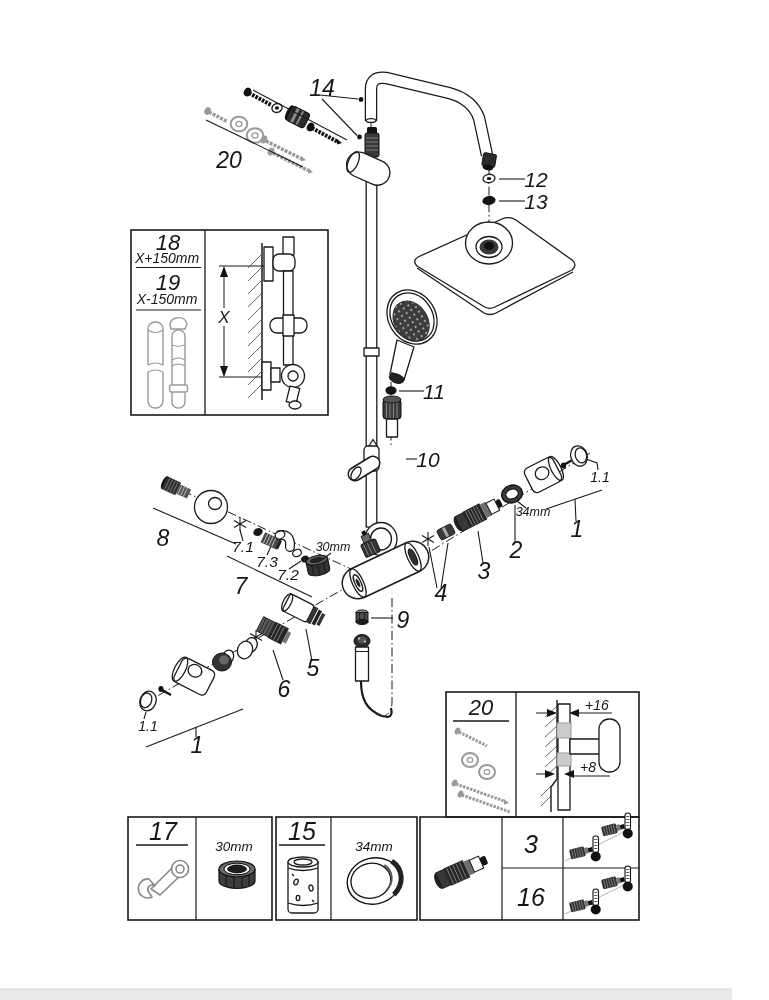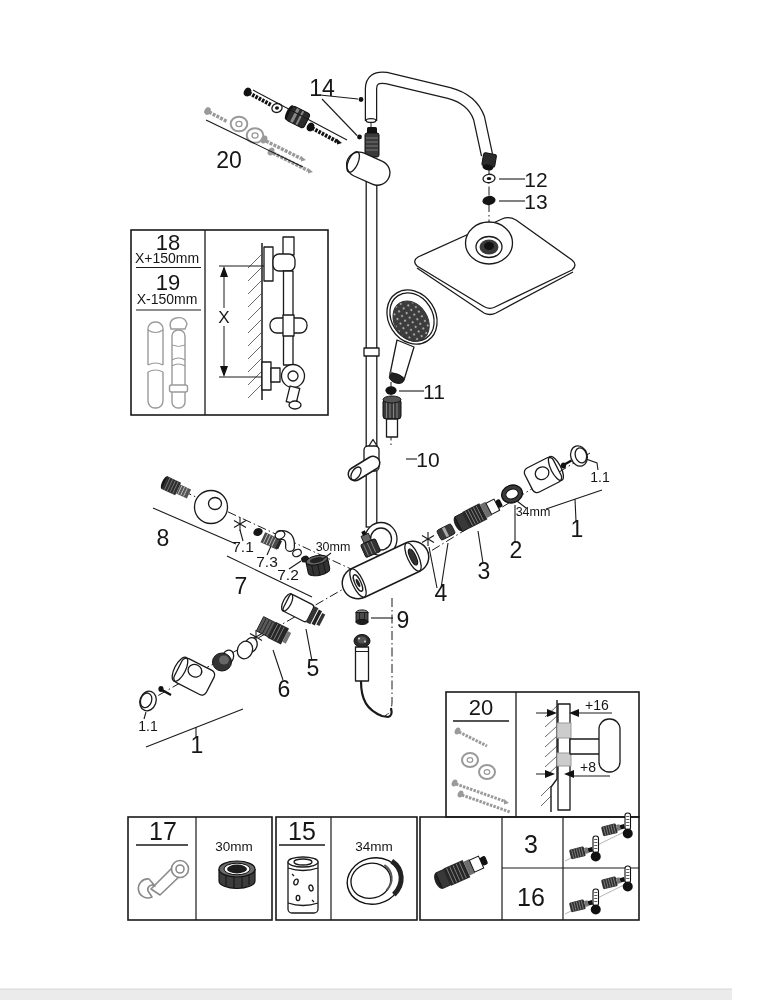--- a/index.html
+++ b/index.html
@@ -1,16 +1,16 @@
 <!DOCTYPE html>
 <html><head>
 <meta charset="utf-8">
 <style>
   html,body{margin:0;padding:0;background:#fff;}
-  #stage{position:relative;width:732px;height:1000px;background:#fff;overflow:hidden;}
+  #stage{position:relative;width:732px;height:1000px;background:#fff;overflow:hidden;font-style:italic;}
   svg{position:absolute;left:0;top:0;}
   text{font-family:"Liberation Sans","DejaVu Sans",sans-serif;fill:#161616;}
   .mid{text-anchor:middle;}
   .t25{font-size:25px;} .t23{font-size:23px;} .t22{font-size:22px;} .t21{font-size:21px;}
   .t16{font-size:17px;} .t15{font-size:15.5px;} .t14{font-size:14px;} .t13{font-size:13.5px;} .t12{font-size:12.5px;}
   .k{stroke:#1a1a1a;fill:none;stroke-width:1.3;}
   .kf{fill:#fff;stroke:#1a1a1a;stroke-width:1.3;stroke-linejoin:round;}
   .ld{stroke:#1a1a1a;stroke-width:1.1;fill:none;}
   .dd{stroke:#1a1a1a;stroke-width:1;fill:none;stroke-dasharray:9 3 1.5 3;}
   .gy{stroke:#9a9a9a;fill:#fff;stroke-width:1.4;}

